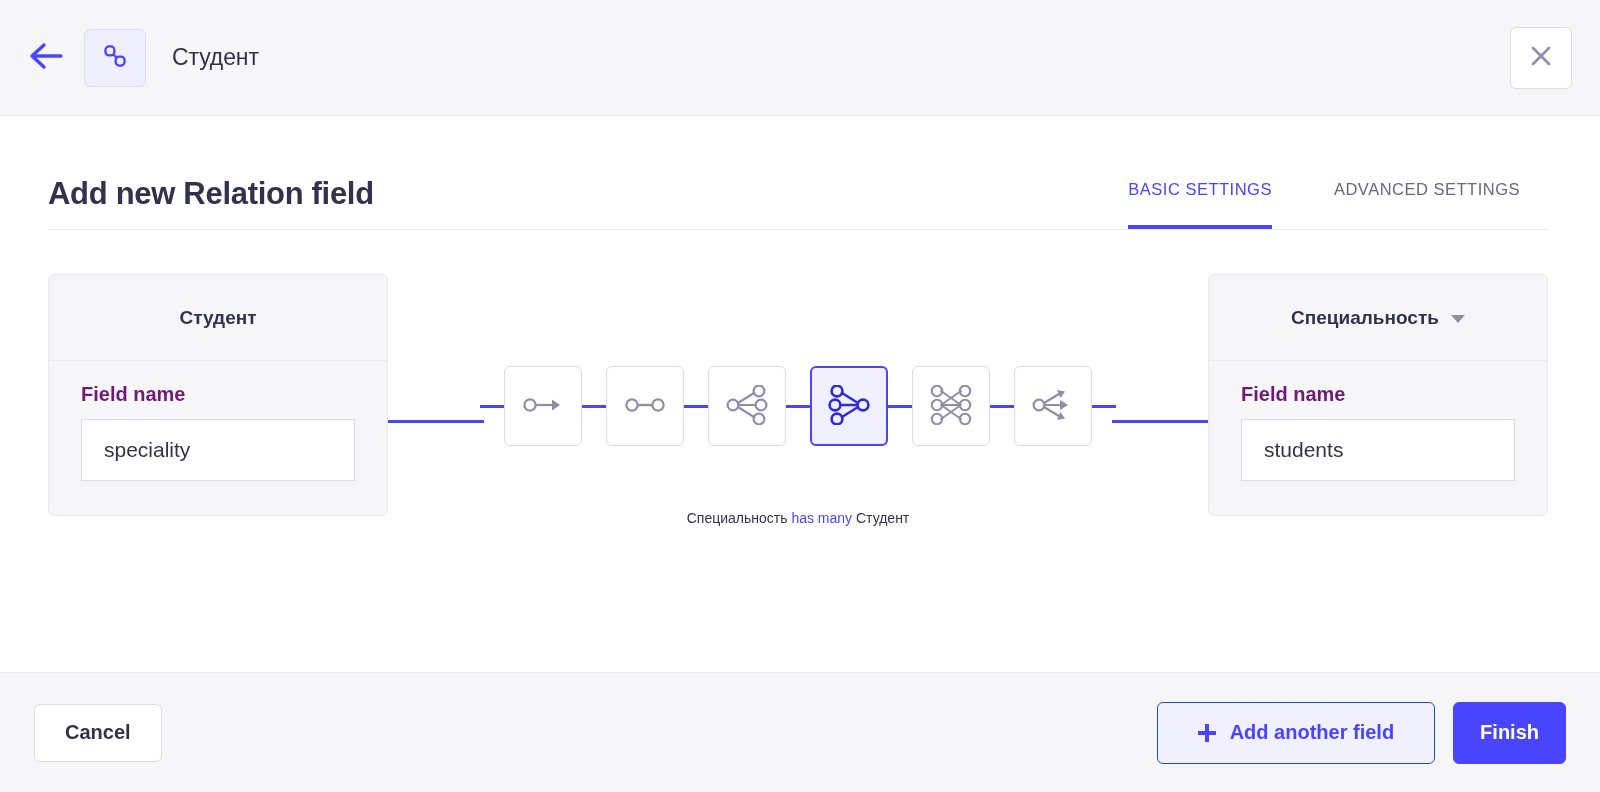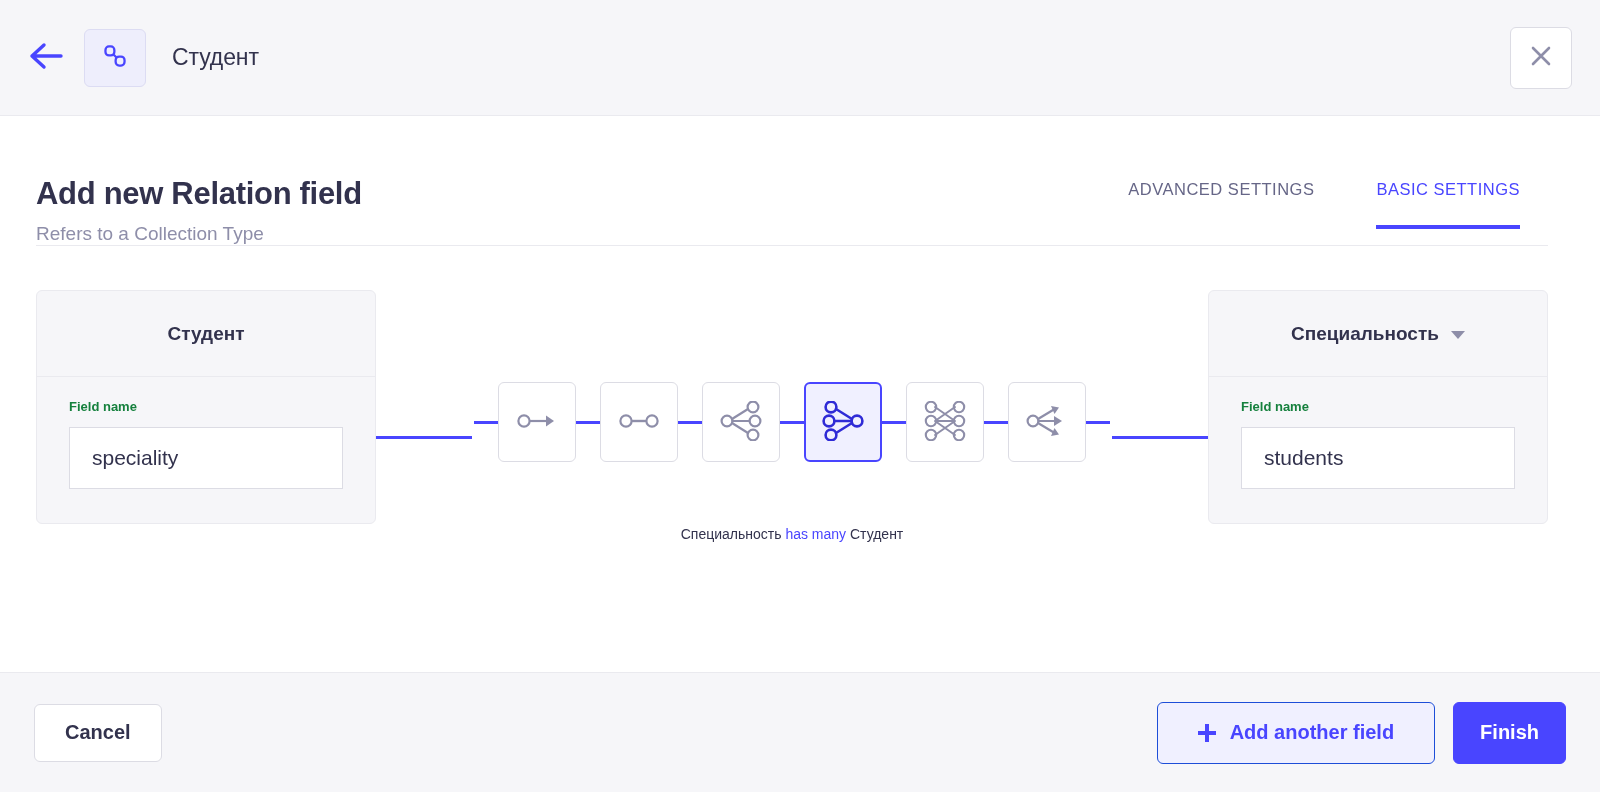--- a/index.html
+++ b/index.html
@@ -53,21 +53,21 @@
     border: 1px solid #dcdce4;
     border-radius: 6px;
     display: flex; align-items: center; justify-content: center;
     cursor: pointer;
   }
 
   
   .body {
     flex: 1 1 auto;
     background: #ffffff;
-    padding: 58px 52px 0 36px;
+    padding: 58px 52px 0 48px;
     position: relative;
   }
   .title-row {
     display: flex;
     align-items: flex-start;
     justify-content: space-between;
   }
   .titles { padding-top: 2px; }
   .page-title {
     font-size: 31px;
@@ -136,23 +136,23 @@
   .caret {
     width: 0; height: 0;
     border-left: 7px solid transparent;
     border-right: 7px solid transparent;
     border-top: 8px solid #8e8ea9;
     display: inline-block;
     margin-top: 3px;
   }
   .card-body { padding: 22px 32px 34px 32px; }
   .field-label {
-    font-size: 13px;
-    font-weight: bold;
-    color: #15803d;
+    font-size: 20px;
+    font-weight: bold;
+    color: #701a75;
   }
   .field-input {
     margin-top: 13px;
     height: 62px;
     width: 100%;
     background: #ffffff;
     border: 1px solid #dcdce4;
     border-radius: 0;
     padding: 0 22px;
     font-size: 21px;
@@ -310,26 +310,25 @@
         </svg>
       </span>
     </button>
   </div>
 
   <div class="body">
 
     <div class="title-row">
       <div class="titles">
         <div class="page-title">Add new Relation field</div>
-        <div class="page-subtitle">Refers to a Collection Type</div>
       </div>
 
       <div class="tabs">
+        <button class="tab active">BASIC SETTINGS</button>
         <button class="tab">ADVANCED SETTINGS</button>
-        <button class="tab active">BASIC SETTINGS</button>
       </div>
     </div>
 
     <div class="divider"></div>
 
     <div class="relation-area">
 
       <div class="entity-card left">
         <div class="card-head">Студент</div>
         <div class="card-body">

